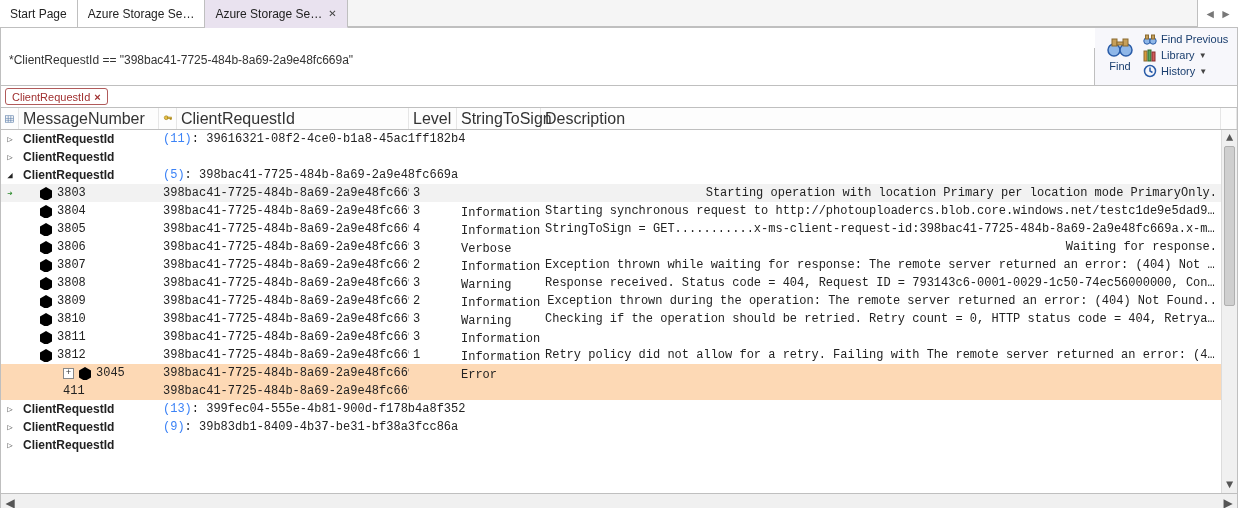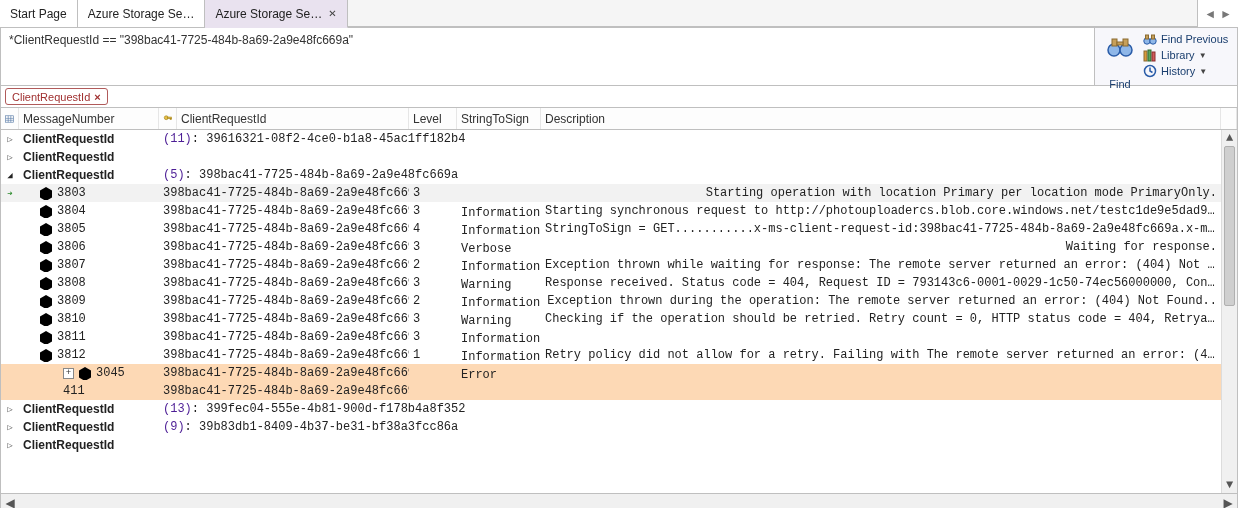--- a/index.html
+++ b/index.html
@@ -41,36 +41,36 @@
   
   .querybar {
     display: flex; align-items: stretch;
     height: 58px;
     border: 1px solid #bfbfbf;
     border-top: none;
   }
   .querybox {
     flex: 1; padding: 3px 6px;
     border-right: 1px solid #bfbfbf;
+    margin-top: 20px;
   }
   .querybox textarea {
     width: 100%; height: 100%; border: none; resize: none; outline: none;
     font-family: "Segoe UI", sans-serif; font-size: 12px;
     color: #333;
   }
   .toolbox {
     width: 142px; display: flex; align-items: flex-start; padding: 4px 6px;
     background: #f7f7fb;
     color: #1a3e6e;
   }
   .findbtn {
     display: flex; flex-direction: column; align-items: center; justify-content: center;
     width: 38px; margin-right: 4px; cursor: pointer;
     font-size: 11px;
-    gap: 18px;
   }
   .findbtn svg { width: 28px; height: 28px; }
   .toollinks { display: flex; flex-direction: column; gap: 2px; font-size: 11px; }
   .toollinks .lnk { display: flex; align-items: center; gap: 4px; cursor: pointer; white-space: nowrap; }
   .toollinks svg { width: 14px; height: 14px; }
 
   
   .filterrow {
     height: 22px;
     border: 1px solid #bfbfbf; border-top: none;
@@ -85,21 +85,21 @@
     cursor: pointer;
   }
   .chip .x { color: #a03030; font-weight: bold; }
 
   
   .gridhdr {
     display: flex; align-items: stretch;
     height: 22px;
     border: 1px solid #bfbfbf; border-top: none;
     background: #fdfdfd;
-    font-size: 12px; color: #333;
+    font-size: 16px; color: #333;
   }
   .gridhdr div { display: flex; align-items: center; padding: 0 4px; border-right: 1px solid #e6e6e6; }
   .col-gutter { width: 18px; justify-content: center; }
   .col-msg    { width: 140px; }
   .col-req    { width: 250px; }
   .col-lvl    { width: 48px; }
   .col-lvls   { width: 84px; }
   .col-desc   { flex: 1; }
   .col-scroll { width: 16px; border-right: none; }
 
@@ -121,21 +121,21 @@
   }
   .grow > div { padding: 0 4px; overflow: hidden; }
   .grow .c-ind   { width: 18px; display:flex; align-items:center; justify-content:center; font-size:9px; color:#666;}
   .grow .c-tree  { width: 140px; display:flex; align-items:center; gap:4px;}
   .grow .c-req   { width: 250px; }
   .grow .c-lvl   { width: 48px; }
   .grow .c-lvls  { width: 84px; margin-top: 39px; }
   .grow .c-desc  { flex: 1; }
   .grow .c-scr   { width: 16px; }
 
-  .count { color: #4c1d95; }
+  .count { color: #3b82f6; }
   .grp-label { font-family: "Segoe UI", sans-serif; font-weight: 600; color:#222;}
   .indent1 { padding-left: 20px !important; }
   .indent2 { padding-left: 44px !important; }
 
   .row-highlight { background: #fdd9b5; }
   .row-exp { background: #f2f2f2; }
   .plus-badge {
     display:inline-flex; align-items:center; justify-content:center;
     width:11px; height:11px; border:1px solid #888; font-size:9px; line-height:1;
     background:#fff; color:#333;

